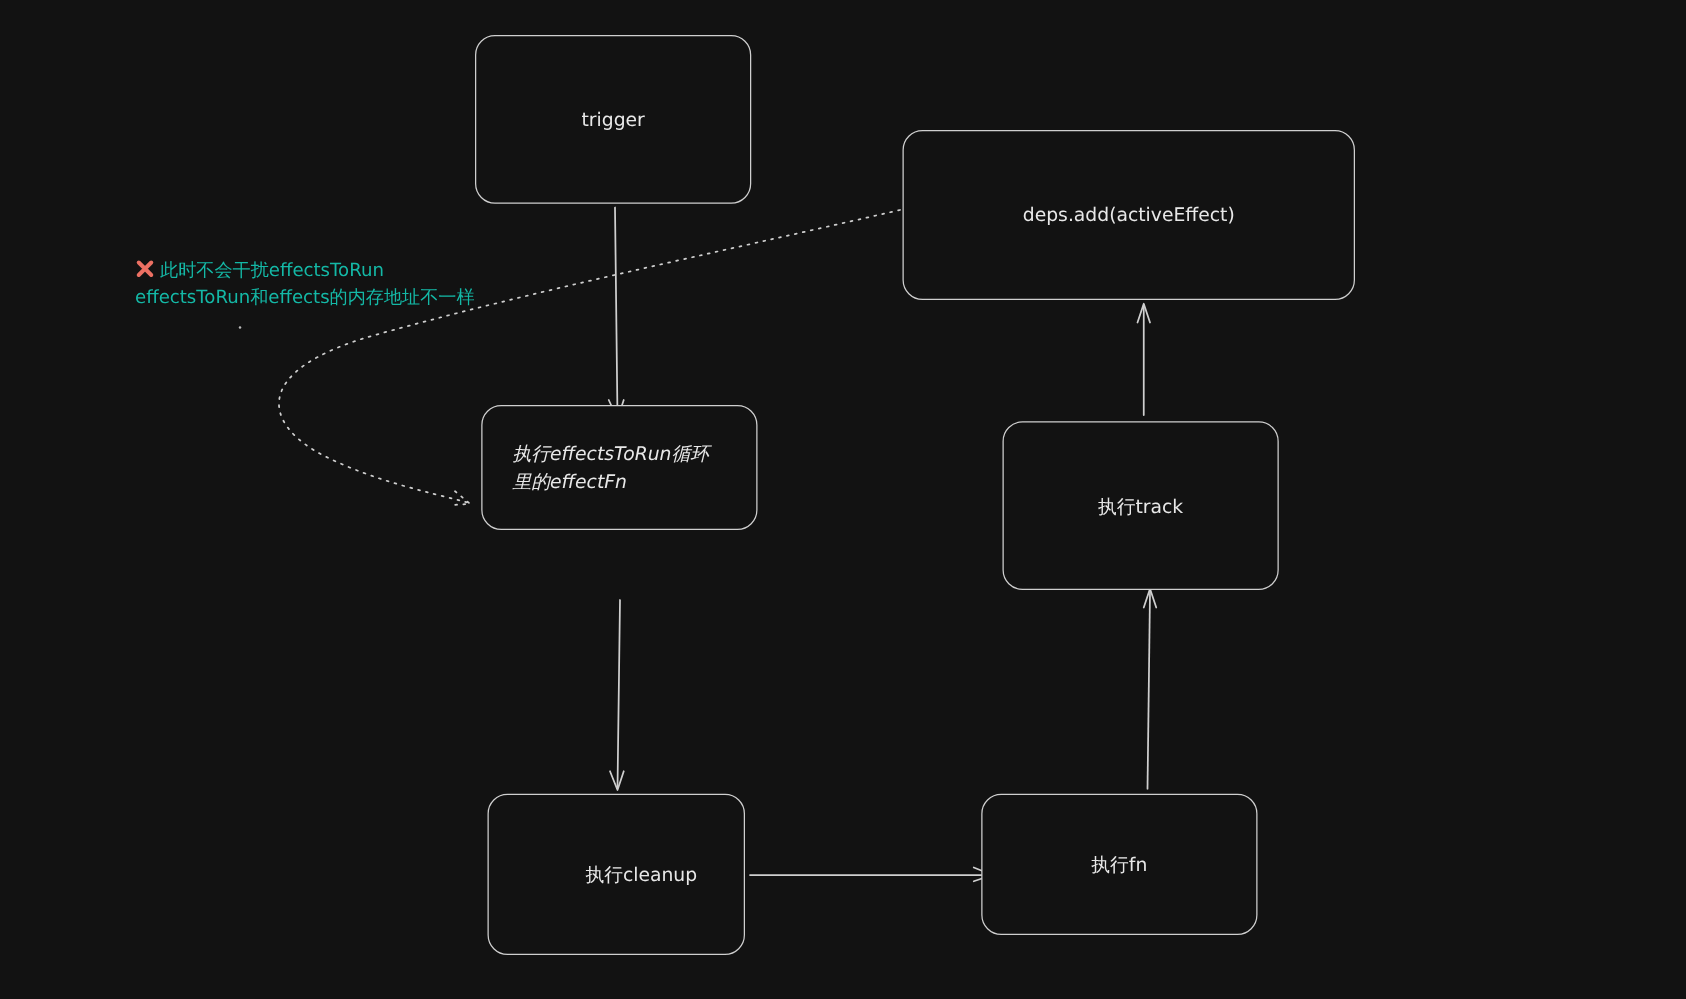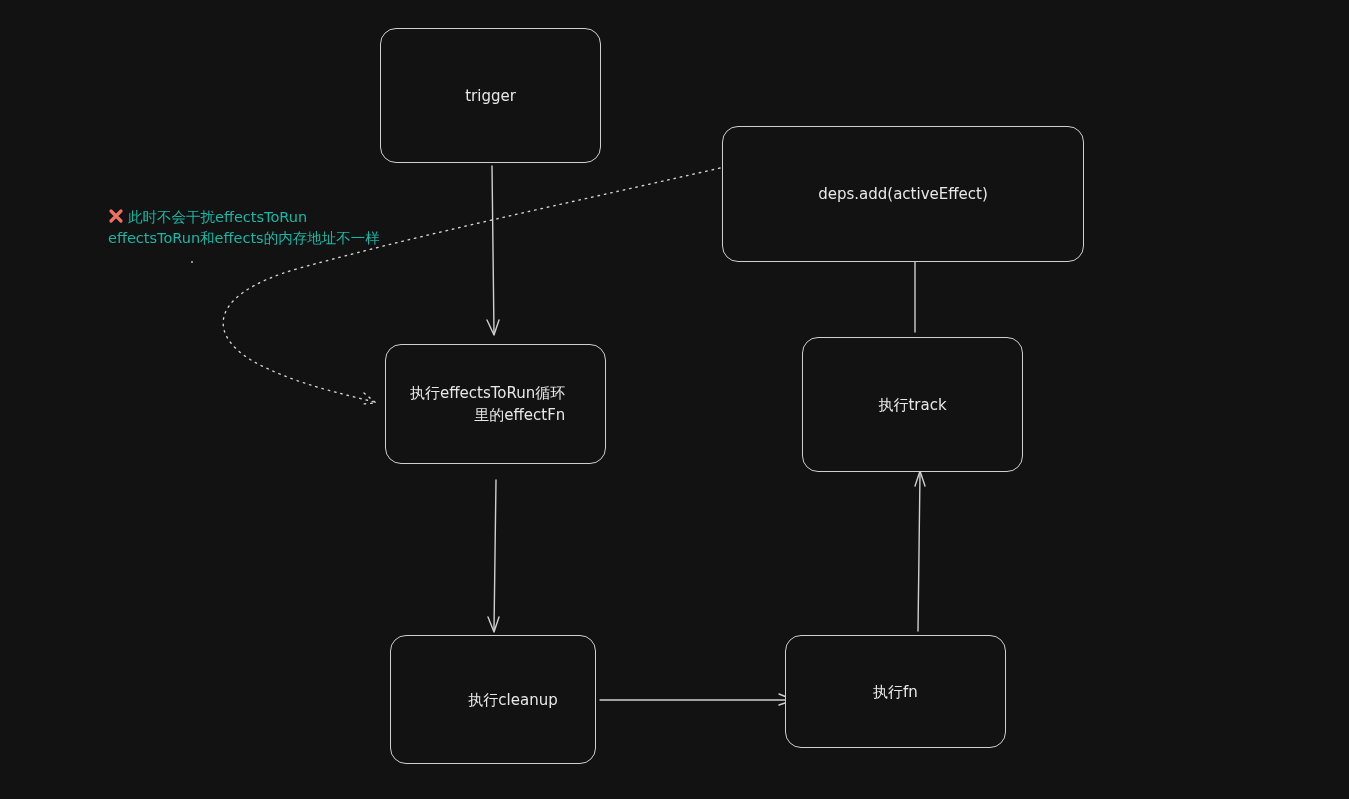--- a/index.html
+++ b/index.html
@@ -14,21 +14,21 @@
       position: absolute;
       box-sizing: border-box;
       border: 1.5px solid #cfcfcf;
       border-radius: 16px;
       background: #121212;
       display: flex; align-items: center; justify-content: center;
       text-align: center;
       font-size: 15px; line-height: 22px;
       color: #e8e8e8;
     }
-    .node .label { white-space: pre-line; text-align: right; }
+    .node .label { white-space: pre-line; }
     .node.left-text { justify-content: flex-start; padding-left: 24px; text-align: left; }
     svg.edges { position: absolute; left: 0; top: 0; }
     .note {
       position: absolute; left: 108px; top: 207px;
       font-size: 14.5px; line-height: 21px; color: #14b8a6;
       white-space: nowrap;
     }
     .note .x-icon {
       display: inline-block; width: 16px; height: 16px; vertical-align: -2px;
       margin-right: 4px;
@@ -70,25 +70,25 @@
       <path d="M364 393 L376 403 L363 404"></path>
     </g>
   </g>
   <circle cx="192" cy="262" r="1" fill="#bbbbbb"></circle>
 </svg>
 
 <div class="node" style="left:380px; top:28px; width:221px; height:135px;">
   <span class="label">trigger</span>
 </div>
 
-<div class="node" style="left:722px; top:104px; width:362px; height:136px;margin-top:22px;">
+<div class="node" style="left:722px; top:104px; width:362px; height:136px;">
   <span class="label">deps.add(activeEffect)</span>
 </div>
 
-<div class="node left-text" style="left:385px; top:344px; width:221px; height:120px;">
+<div class="node left-text" style="left:385px; top:324px; width:221px; height:100px;font-style:italic;">
   <span class="label">执行effectsToRun循环
 里的effectFn</span>
 </div>
 
 <div class="node" style="left:802px; top:337px; width:221px; height:135px;">
   <span class="label">执行track</span>
 </div>
 
 <div class="node" style="left:390px; top:635px; width:206px; height:129px;padding-left:40px;">
   <span class="label">执行cleanup</span>

